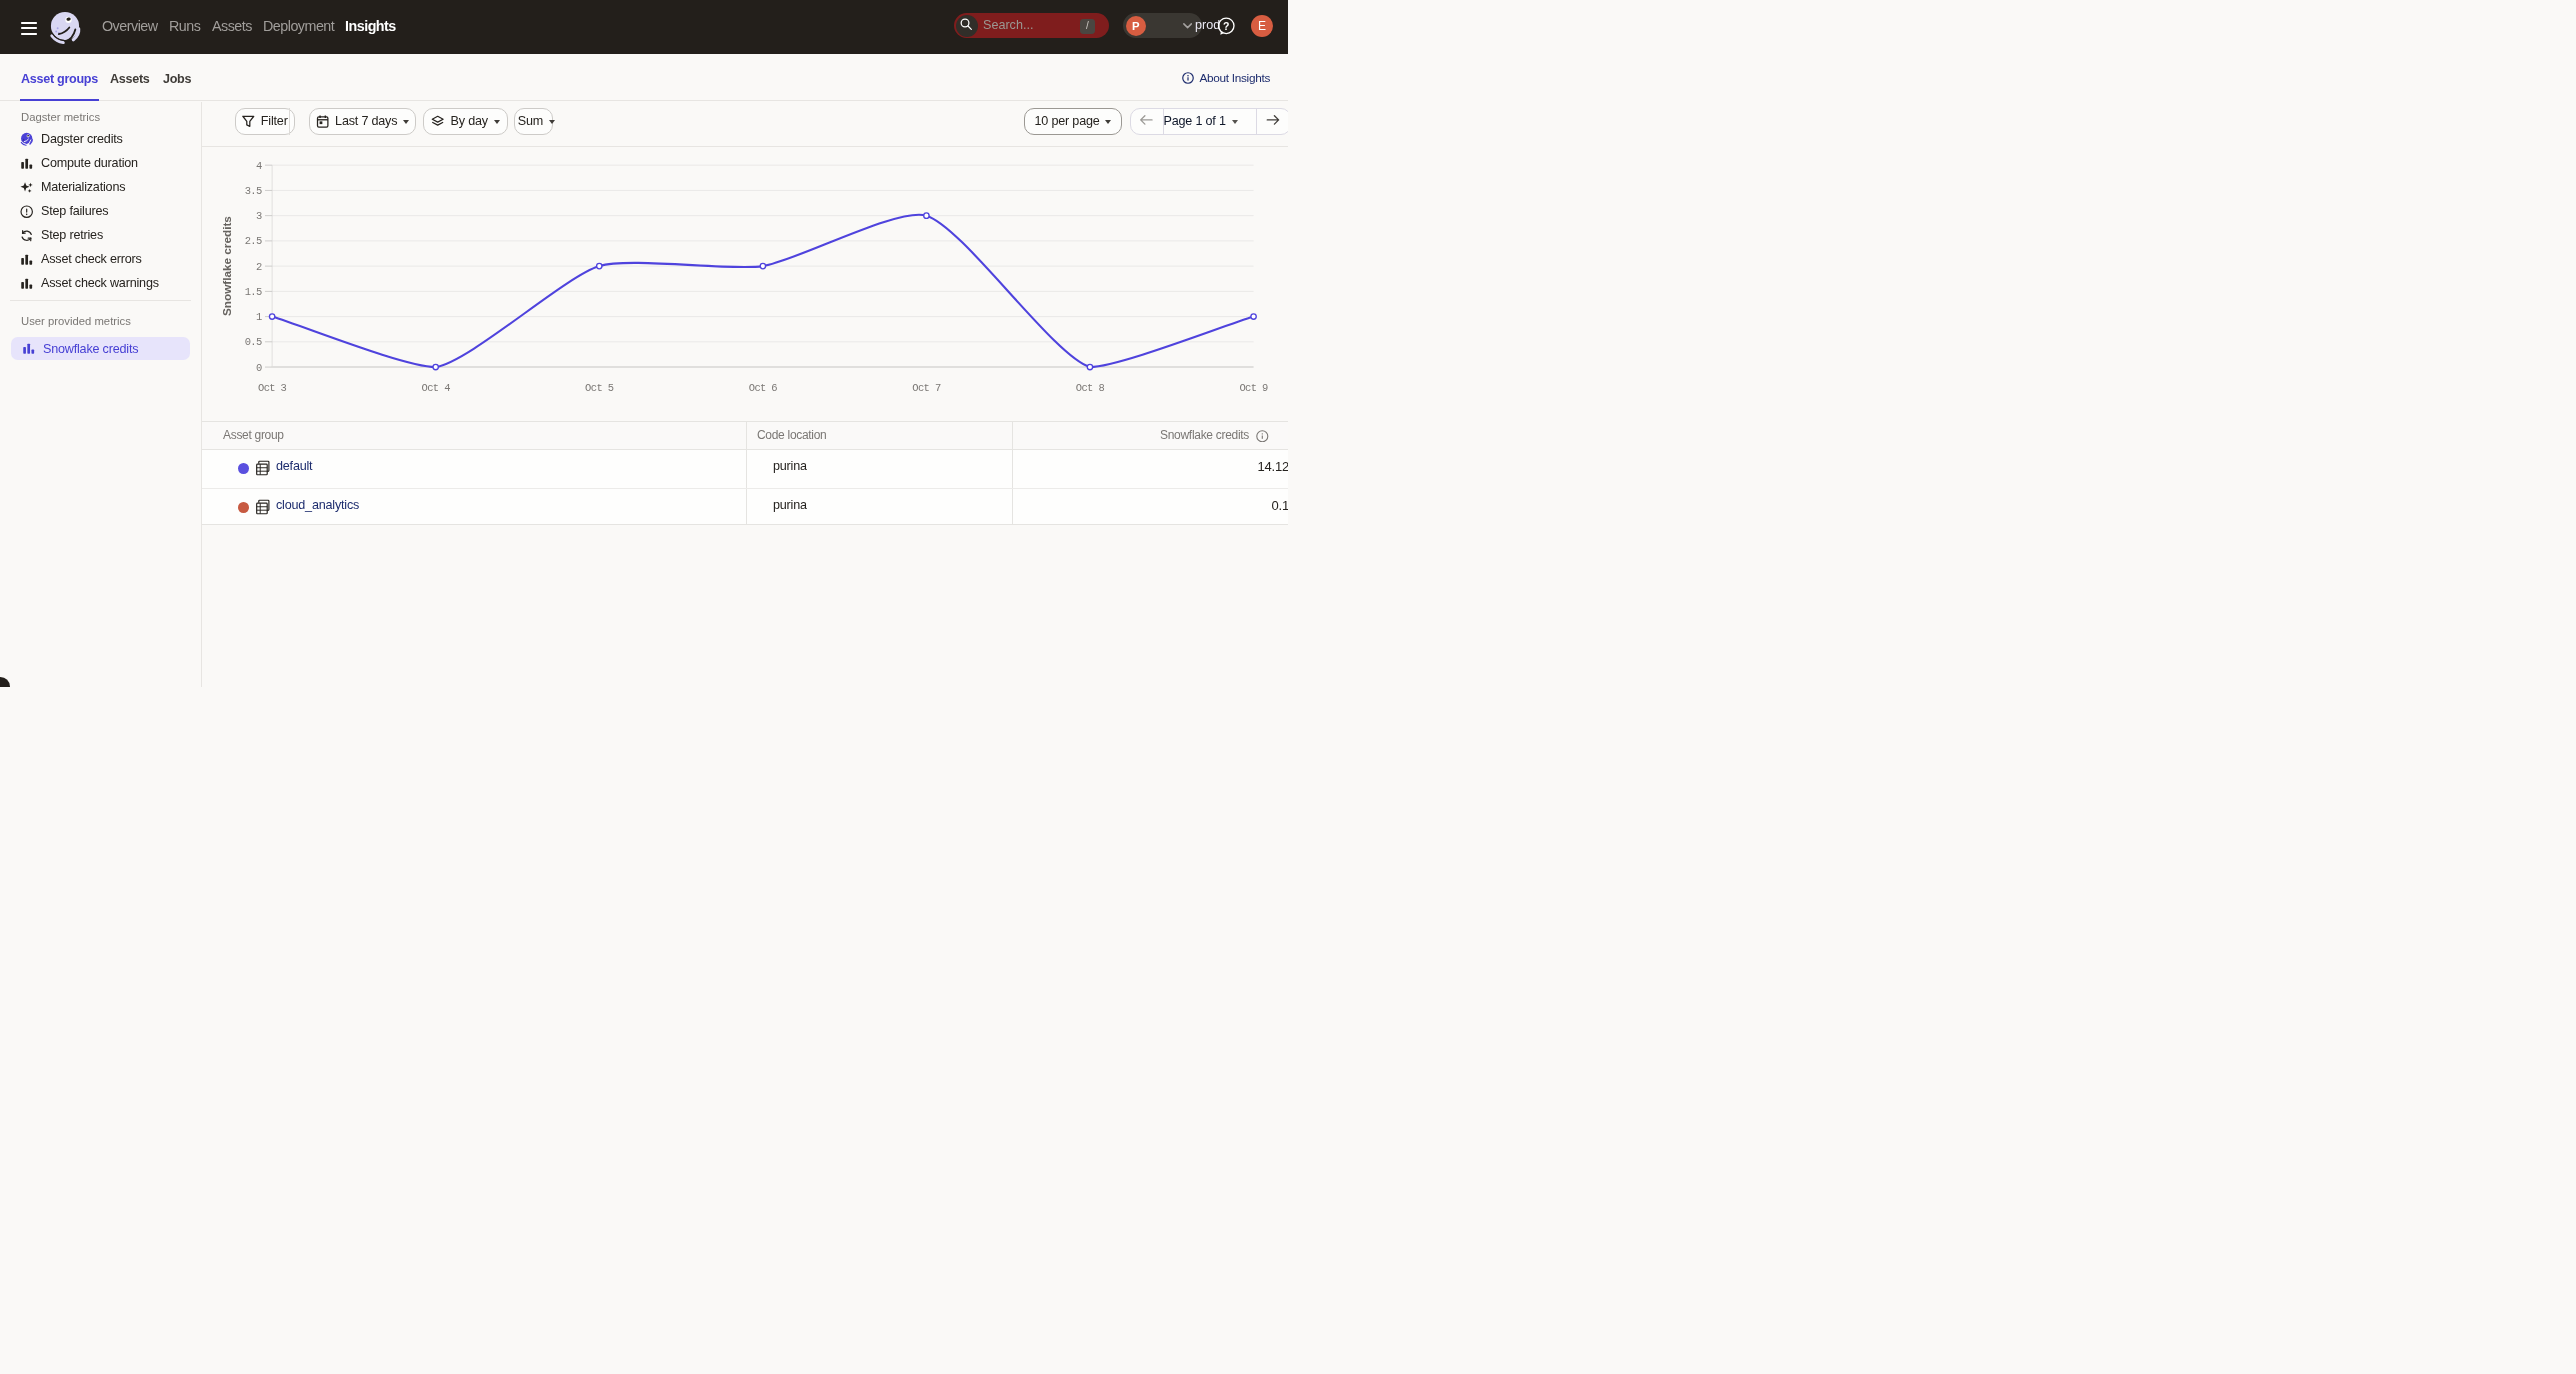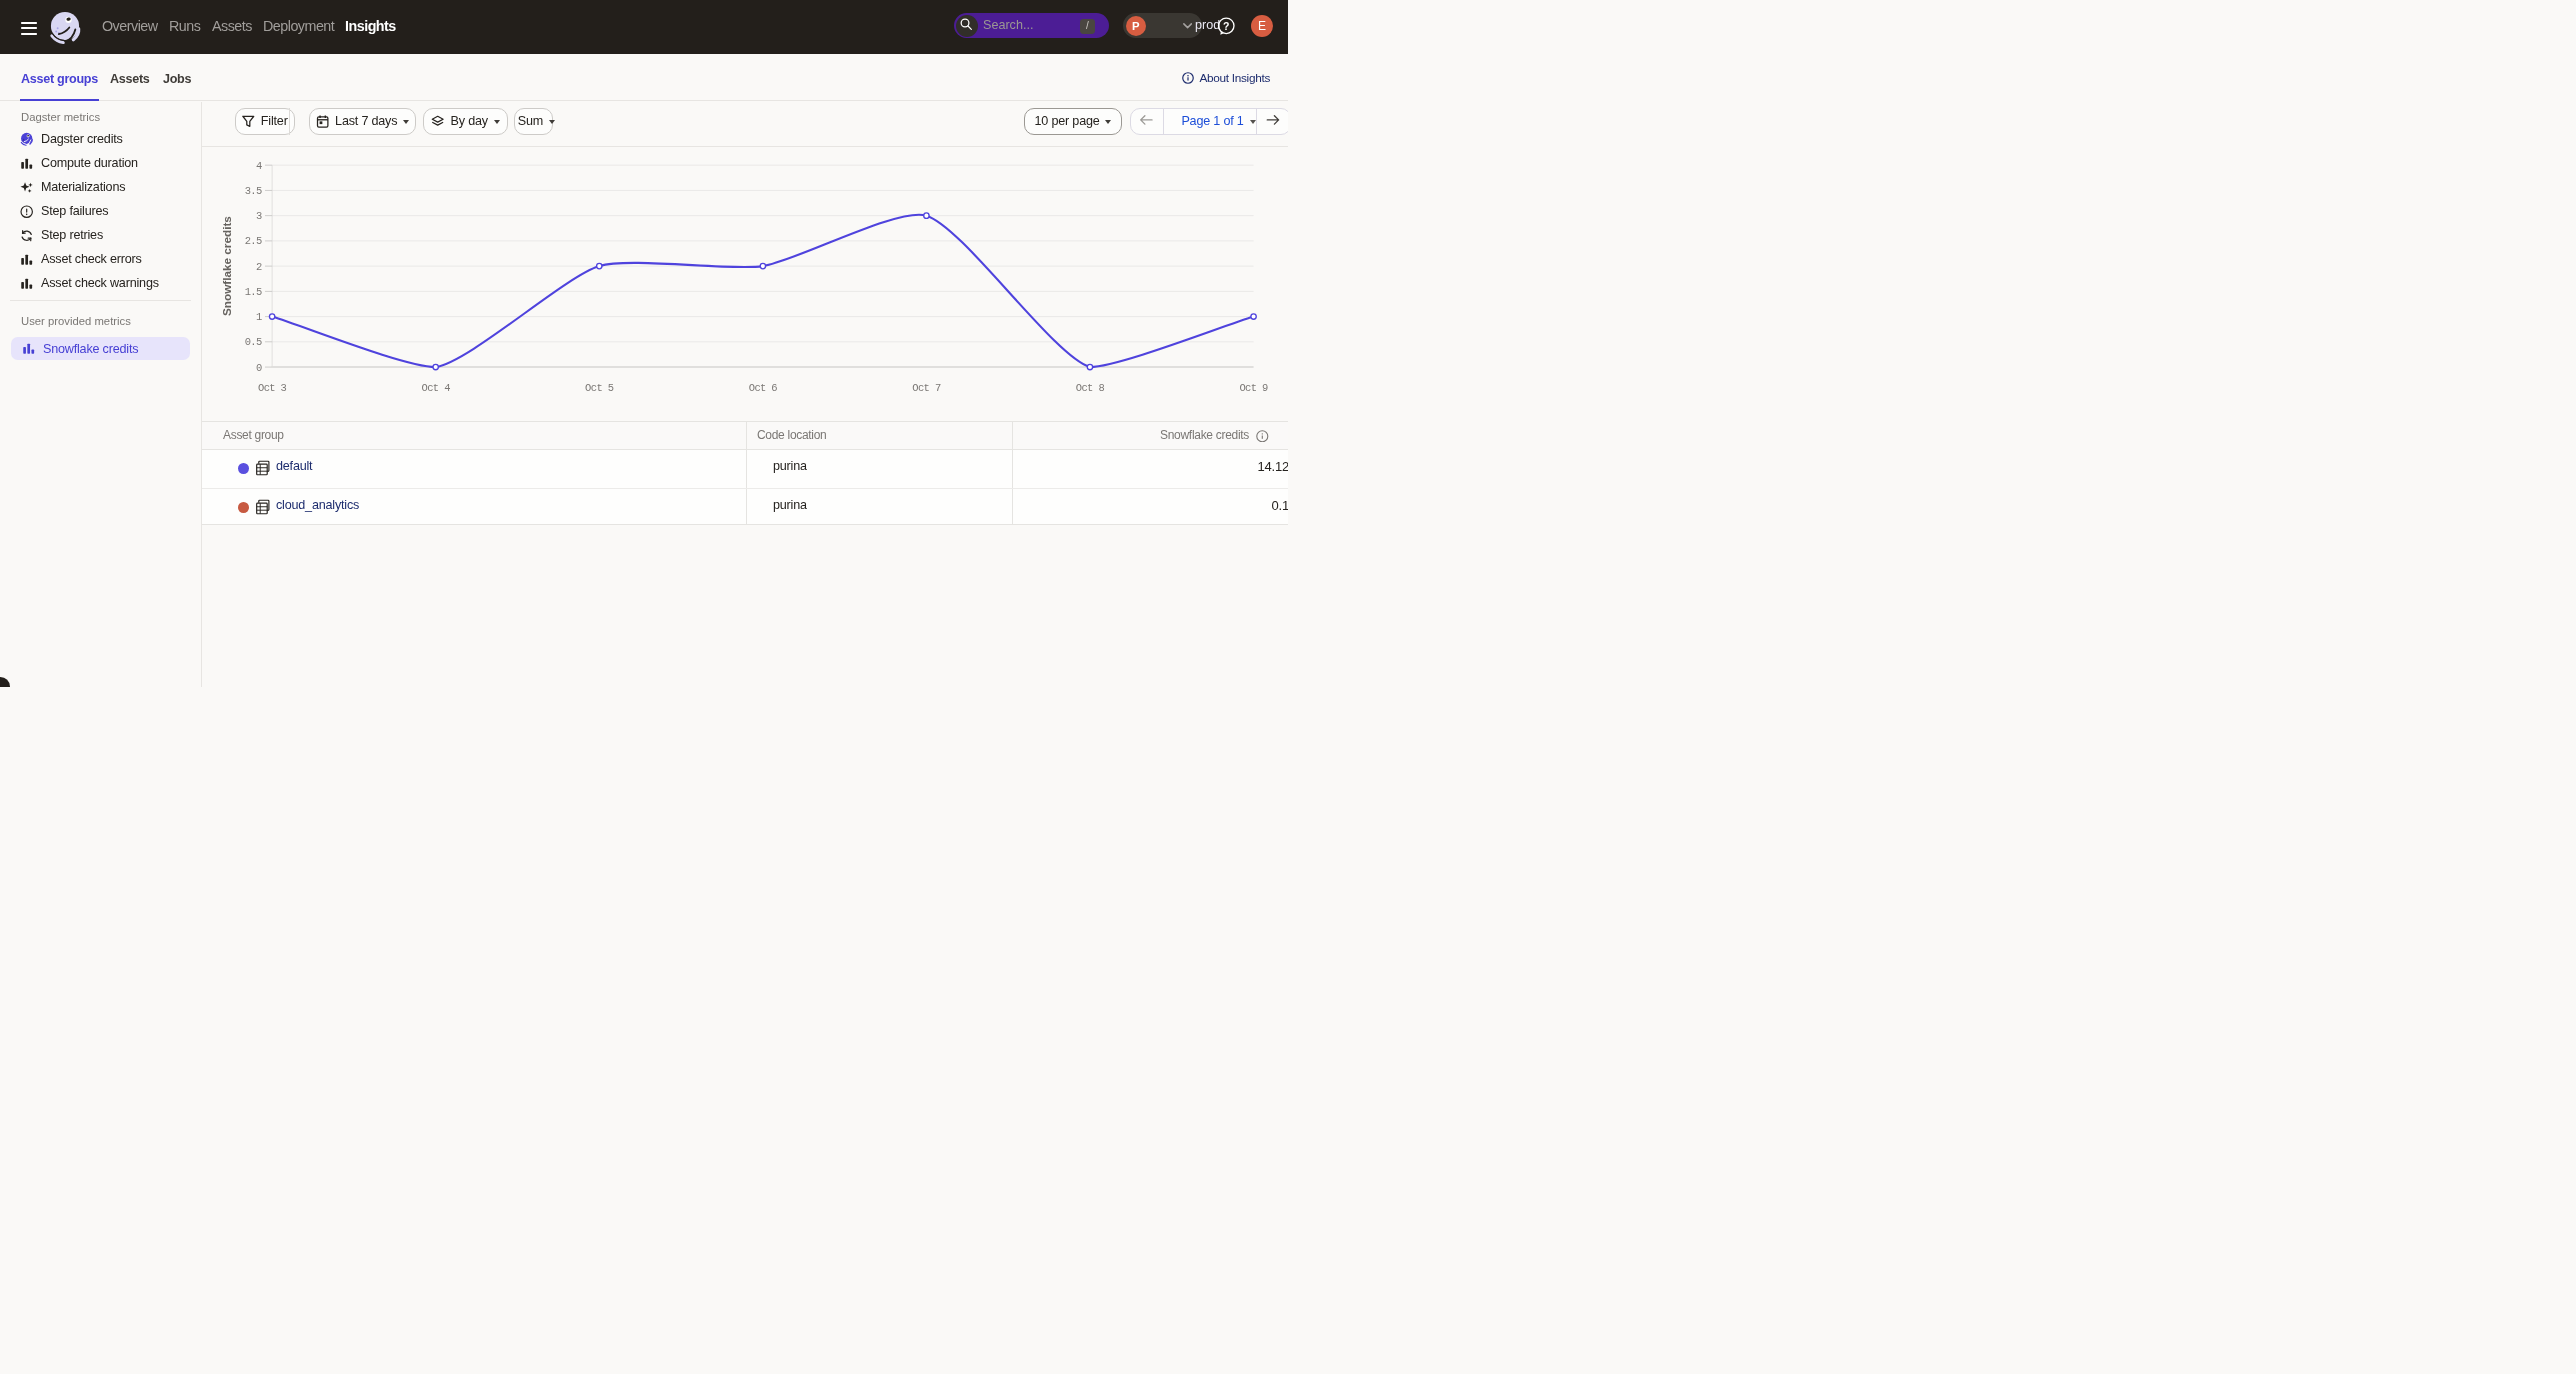--- a/index.html
+++ b/index.html
@@ -6,21 +6,21 @@
 body { font-family:"Liberation Sans", sans-serif; background:#FAF9F7; position:relative; }
 
 
 .nav { position:absolute; left:0; top:0; width:1288px; height:54px; background:#231F1B; }
 .burger { position:absolute; left:21px; top:22px; width:15.5px; }
 .burger div { height:2px; background:#fff; border-radius:0.8px; margin-bottom:3.3px; }
 .logo { position:absolute; left:48px; top:11px; }
 .navlinks { position:absolute; left:0; top:0; height:54px; }
 .navlinks a { position:absolute; top:17.6px; color:#A19E9B; font-size:14.3px; letter-spacing:-0.5px; font-weight:500; text-decoration:none; white-space:nowrap; }
 .navlinks a.active { color:#fff; font-weight:600; }
-.search { position:absolute; left:954px; top:13.4px; width:155px; height:25px; border-radius:12.6px; background:#4c1d95; }
+.search { position:absolute; left:954px; top:13.4px; width:155px; height:25px; border-radius:12.6px; background:#7f1d1d; }
 .search .mag { position:absolute; left:1.7px; top:1.7px; width:22px; height:22px; border-radius:50%; background:#312E29; }
 .search .stext { position:absolute; left:29px; top:5px; font-size:12.6px; color:#9B9893; }
 .search .slash { position:absolute; left:126px; top:5.9px; width:15px; height:14.3px; border-radius:3.4px; background:#4A4641; color:#CBC8C3; font-size:10px; text-align:center; line-height:14.3px; }
 .prodpill { position:absolute; left:1123px; top:13.4px; width:79px; height:25px; border-radius:12.6px; background:#3A3732; }
 .prodpill .pavatar { position:absolute; left:2.5px; top:2.3px; width:20.6px; height:20.6px; border-radius:50%; background:#D75D41; color:#fff; font-size:11.3px; font-weight:600; text-align:center; line-height:20.6px; }
 .prodpill .ptext { position:absolute; left:30px; top:4.6px; font-size:12.6px; color:#E9E7F2;padding-left:42px; }
 .eavatar { position:absolute; left:1251px; top:14.7px; width:22px; height:22px; border-radius:50%; background:#D75D41; color:#fff; font-size:12px; font-weight:500; text-align:center; line-height:22px; }
 .helpicon { position:absolute; left:1217px; top:17px; }
 
 
@@ -221,21 +221,21 @@
         <rect x="11.3" y="9" width="3.2" height="5" rx="0.8" fill="#26231F"></rect>
       </svg>
     Sum
     <div class="caret"></div>
   </div>
   <div class="btn" style="left:810px; width:98px; border-color:#9B9893;">10 per page<div class="caret"></div></div>
   <div class="btn" style="left:916px; width:161px; border-color:#DCDAE4; padding:0; gap:0;">
     <div class="pgc" style="width:32px; text-align:center;"><svg width="14.3" height="11.8" viewBox="0 0 17 14">
           <path d="M7 2 L2 7 L7 12 M2.5 7 H15.5" stroke="#9B9995" stroke-width="1.6" fill="none" stroke-linecap="round" stroke-linejoin="round"></path>
         </svg></div>
-    <div class="pgc" style="width:94px; height:25px; border-left:0.8px solid #DCDAE4; border-right:0.8px solid #DCDAE4; display:flex; align-items:center; justify-content:flex-end; gap:5.9px; color:#1d4ed8;">Page 1 of 1<div class="caret" style="border-top-color:#55524E"></div></div>
+    <div class="pgc" style="width:94px; height:25px; border-left:0.8px solid #DCDAE4; border-right:0.8px solid #DCDAE4; display:flex; align-items:center; justify-content:flex-start; gap:5.9px; color:#0f172a;">Page 1 of 1<div class="caret" style="border-top-color:#55524E"></div></div>
     <div class="pgc" style="width:34px; text-align:center;"><svg width="14.3" height="11.8" viewBox="0 0 17 14">
           <path d="M10 2 L15 7 L10 12 M1.5 7 H14.5" stroke="#413E3A" stroke-width="1.6" fill="none" stroke-linecap="round" stroke-linejoin="round"></path>
         </svg></div>
   </div>
 </div>
 <div class="hdiv"></div>
 
 <svg style="position:absolute; left:202px; top:146px;" width="1086" height="275" viewBox="0 0 1293 327">
   <g stroke="#E7E6E5" stroke-width="1">
     <line x1="83.5" y1="232.9" x2="1252" y2="232.9"></line>

